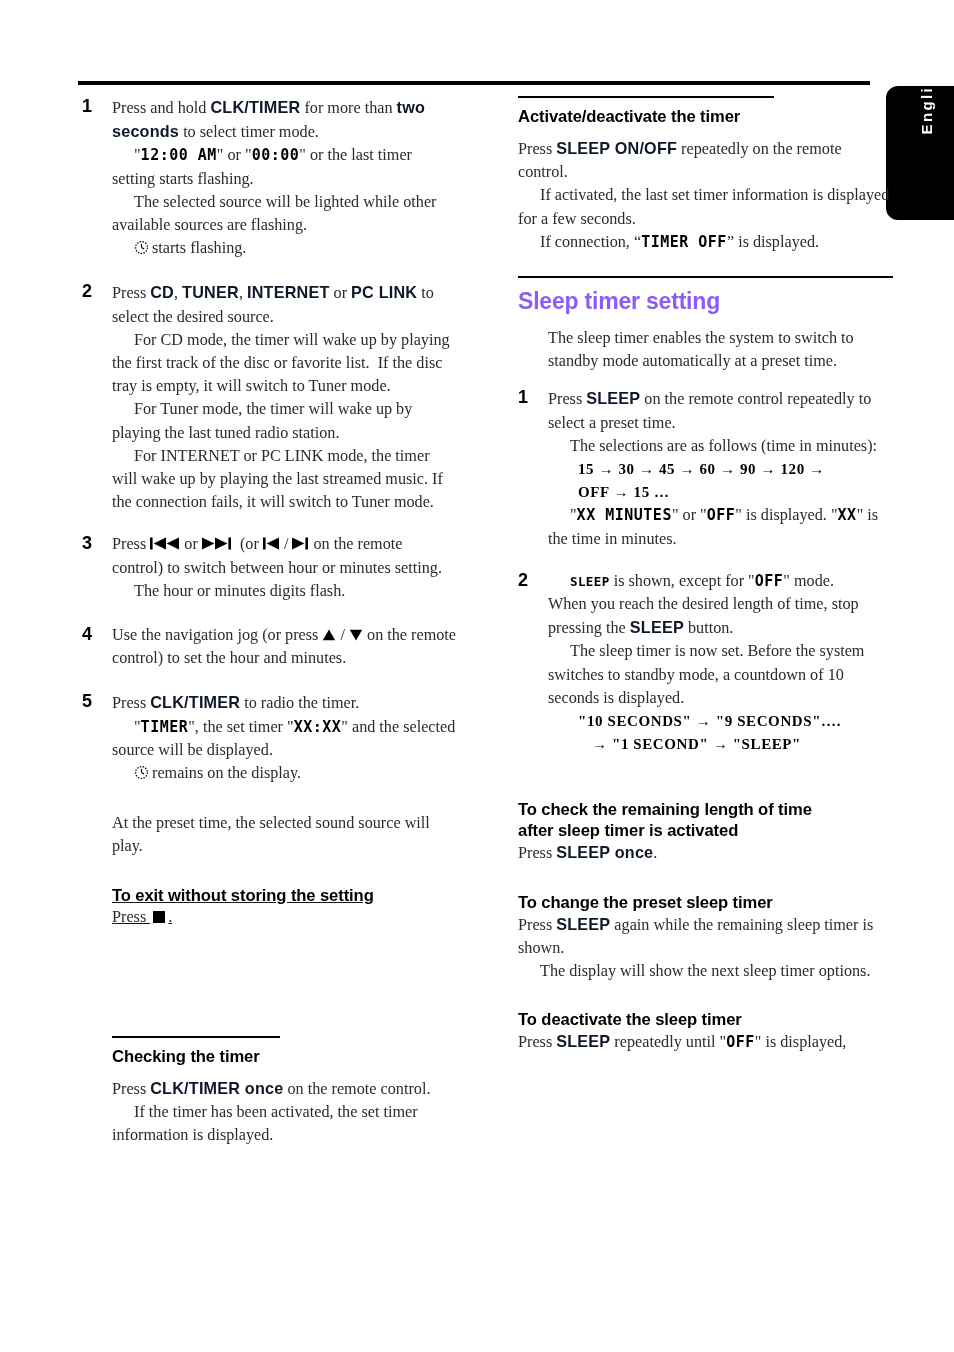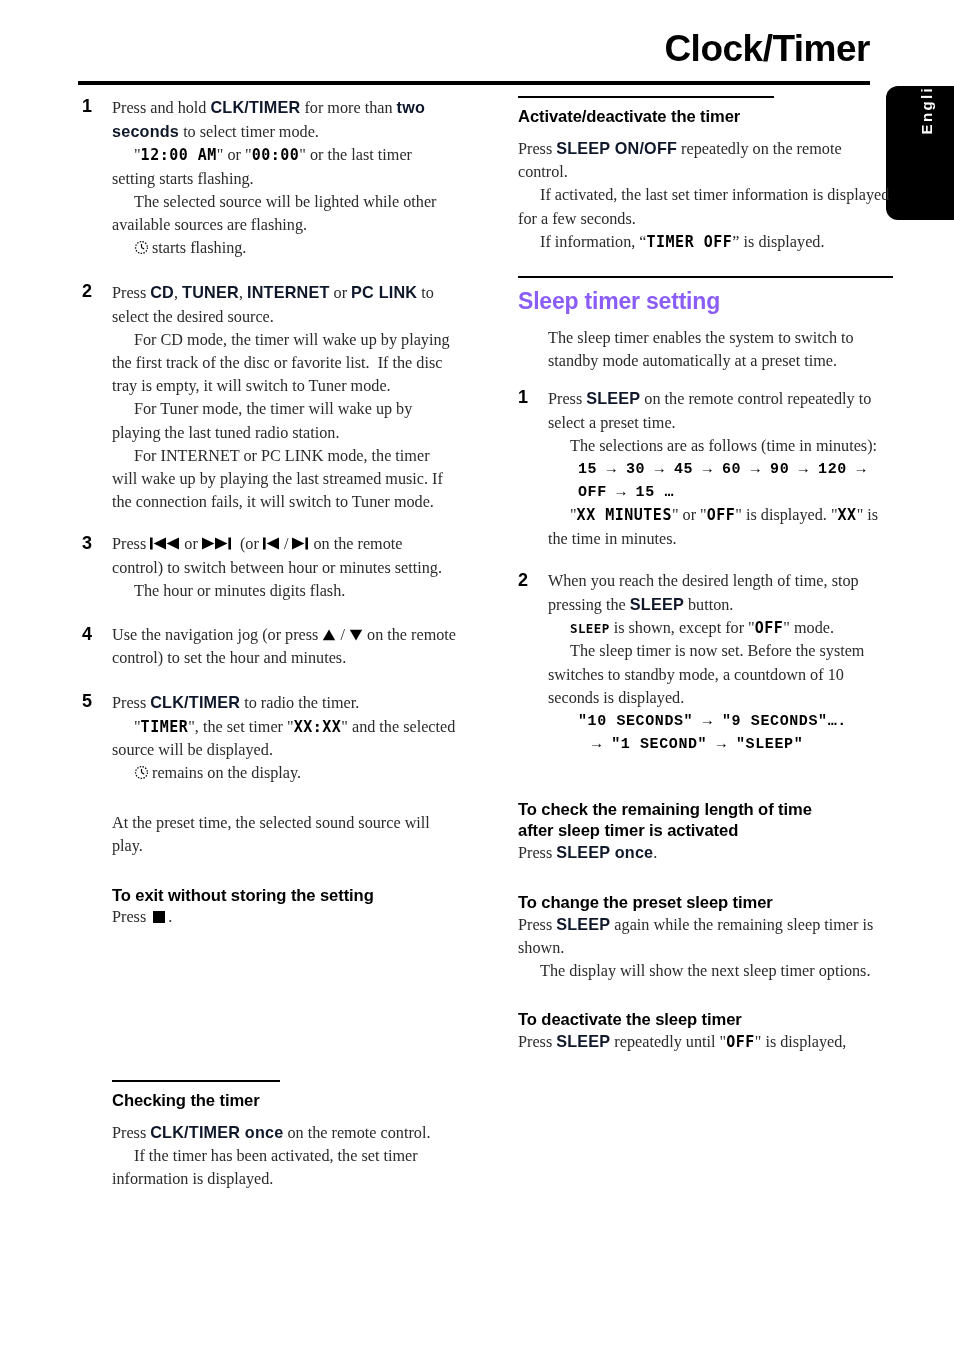--- a/index.html
+++ b/index.html
@@ -124,21 +124,21 @@
     font-family: "DejaVu Sans Mono", monospace;
     font-weight: bold;
     font-size: 12.5px;
     color: #000;
     letter-spacing: 0.4px;
   }
 
   .lcd-line {
     margin: 0;
     padding-left: 30px;
-    font-family: Liberation Mono, monospace;
+    font-family: Liberation Serif, serif;
     font-weight: bold;
     font-size: 15px;
     line-height: 23.2px;
     color: #000;
     letter-spacing: 0.6px;
   }
   .lcd-line.ind2 { padding-left: 44px; }
 
   h2.section-title {
     margin: 0;
@@ -203,30 +203,29 @@
     display: inline-block;
     vertical-align: -1px;
     line-height: 1;
   }
   .glyph svg { display: block; }
 
   
   .col-left-bottom {
     position: absolute;
     left: 112px;
-    top: 1080px;
+    top: 1036px;
     width: 360px;
   }
 </style>
 </head>
 <body>
 
 <div class="page">
 
-  <div class="page-title">Clock/Timer</div>
   <div class="header-rule"></div>
 
   <div class="lang-tab">
     <div class="lang-tab-label">English</div>
   </div>
 
   <div class="col col-left">
 
     <div class="step">
       <div class="step-num">1</div>
@@ -321,21 +320,21 @@
         </span><span>remains on the display.</span>
       </p>
     </div>
 
     <div class="sp14"></div>
 
     <p class="body" style="padding-left:30px;">At the preset time, the selected sound source will play.</p>
 
     <div class="sp26"></div>
 
-    <div style="padding-left:30px;">
+    <div style="padding-left:30px;text-decoration:underline;">
       <h3 class="sub-title">To exit without storing the setting</h3>
       <p class="body">
         <span>Press </span><span class="stop-icon"></span><span>.</span>
       </p>
     </div>
   </div>
 
   <div class="col-left-bottom">
     <div class="rule-short-left"></div>
     <div class="sp8"></div>
@@ -352,21 +351,21 @@
     <div>
       <div class="rule-short"></div>
       <div class="sp8"></div>
       <h3 class="sub-title">Activate/deactivate the timer</h3>
       <div class="sp10"></div>
       <p class="body">
         <span>Press </span><b>SLEEP ON/OFF</b><span> repeatedly on the remote control.</span>
       </p>
       <p class="body indent">If activated, the last set timer information is displayed for a few seconds.</p>
       <p class="body indent">
-        <span>If information, “</span><span class="lcd">TIMER OFF</span><span>” is displayed.</span>
+        <span>If connection, “</span><span class="lcd">TIMER OFF</span><span>” is displayed.</span>
       </p>
     </div>
 
     <div class="sp22"></div>
 
     <div>
       <div class="rule-full"></div>
       <div class="sp10"></div>
       <h2 class="section-title">Sleep timer setting</h2>
       <div class="sp12"></div>
@@ -384,25 +383,25 @@
         <p class="lcd-line">OFF → 15 …</p>
         <p class="body indent">
           <span>"</span><span class="lcd">XX MINUTES</span><span>" or "</span><span class="lcd">OFF</span><span>" is displayed. "</span><span class="lcd">XX</span><span>" is the time in minutes.</span>
         </p>
       </div>
 
       <div class="sp6"></div>
 
       <div class="step">
         <div class="step-num">2</div>
+        <p class="body indent">
+          <span class="lcd-sm">SLEEP</span><span> is shown, except for "</span><span class="lcd">OFF</span><span>" mode.</span>
+        </p>
         <p class="body">
           <span>When you reach the desired length of time, stop pressing the </span><b>SLEEP</b><span> button.</span>
-        </p>
-        <p class="body indent">
-          <span class="lcd-sm">SLEEP</span><span> is shown, except for "</span><span class="lcd">OFF</span><span>" mode.</span>
         </p>
         <p class="body indent">The sleep timer is now set. Before the system switches to standby mode, a countdown of 10 seconds is displayed.</p>
         <p class="lcd-line">"10 SECONDS" → "9 SECONDS"….</p>
         <p class="lcd-line ind2">→ "1 SECOND" → "SLEEP"</p>
       </div>
     </div>
 
     <div class="sp30"></div>
 
     <div>

